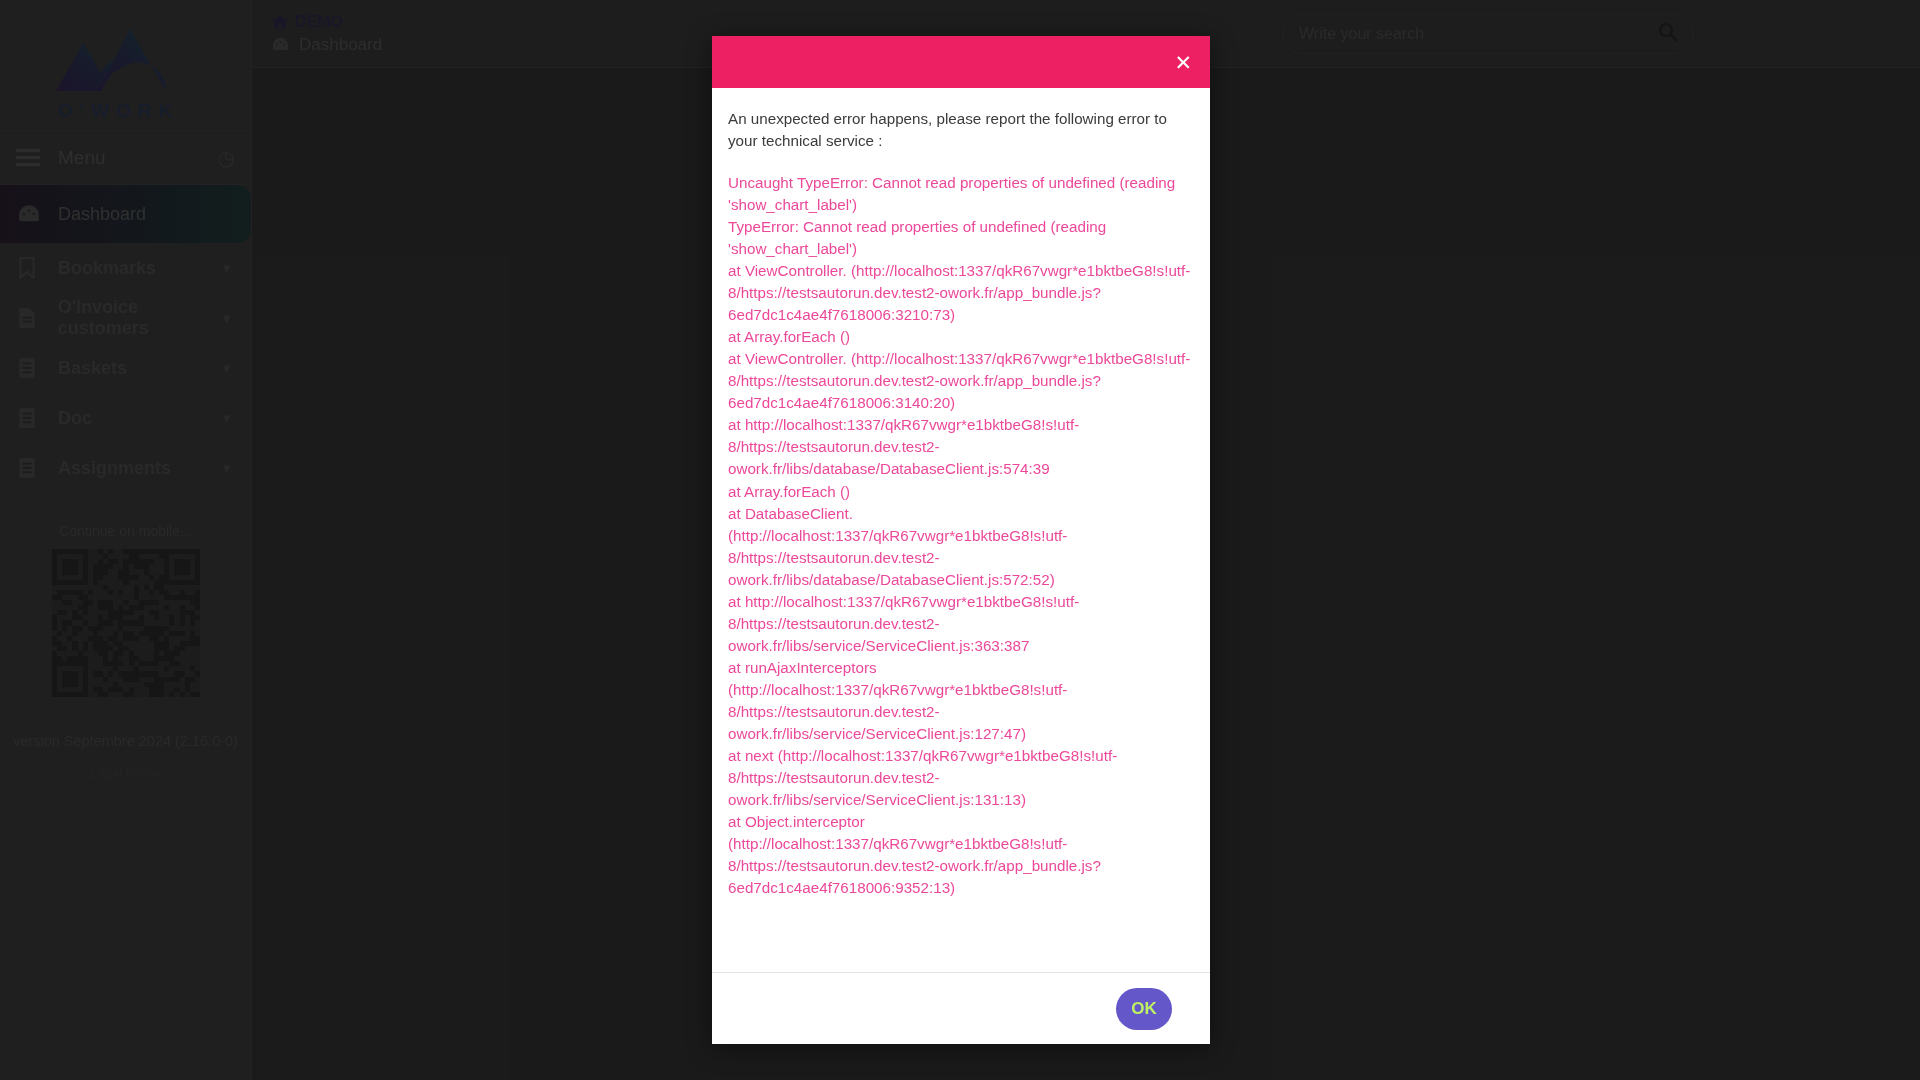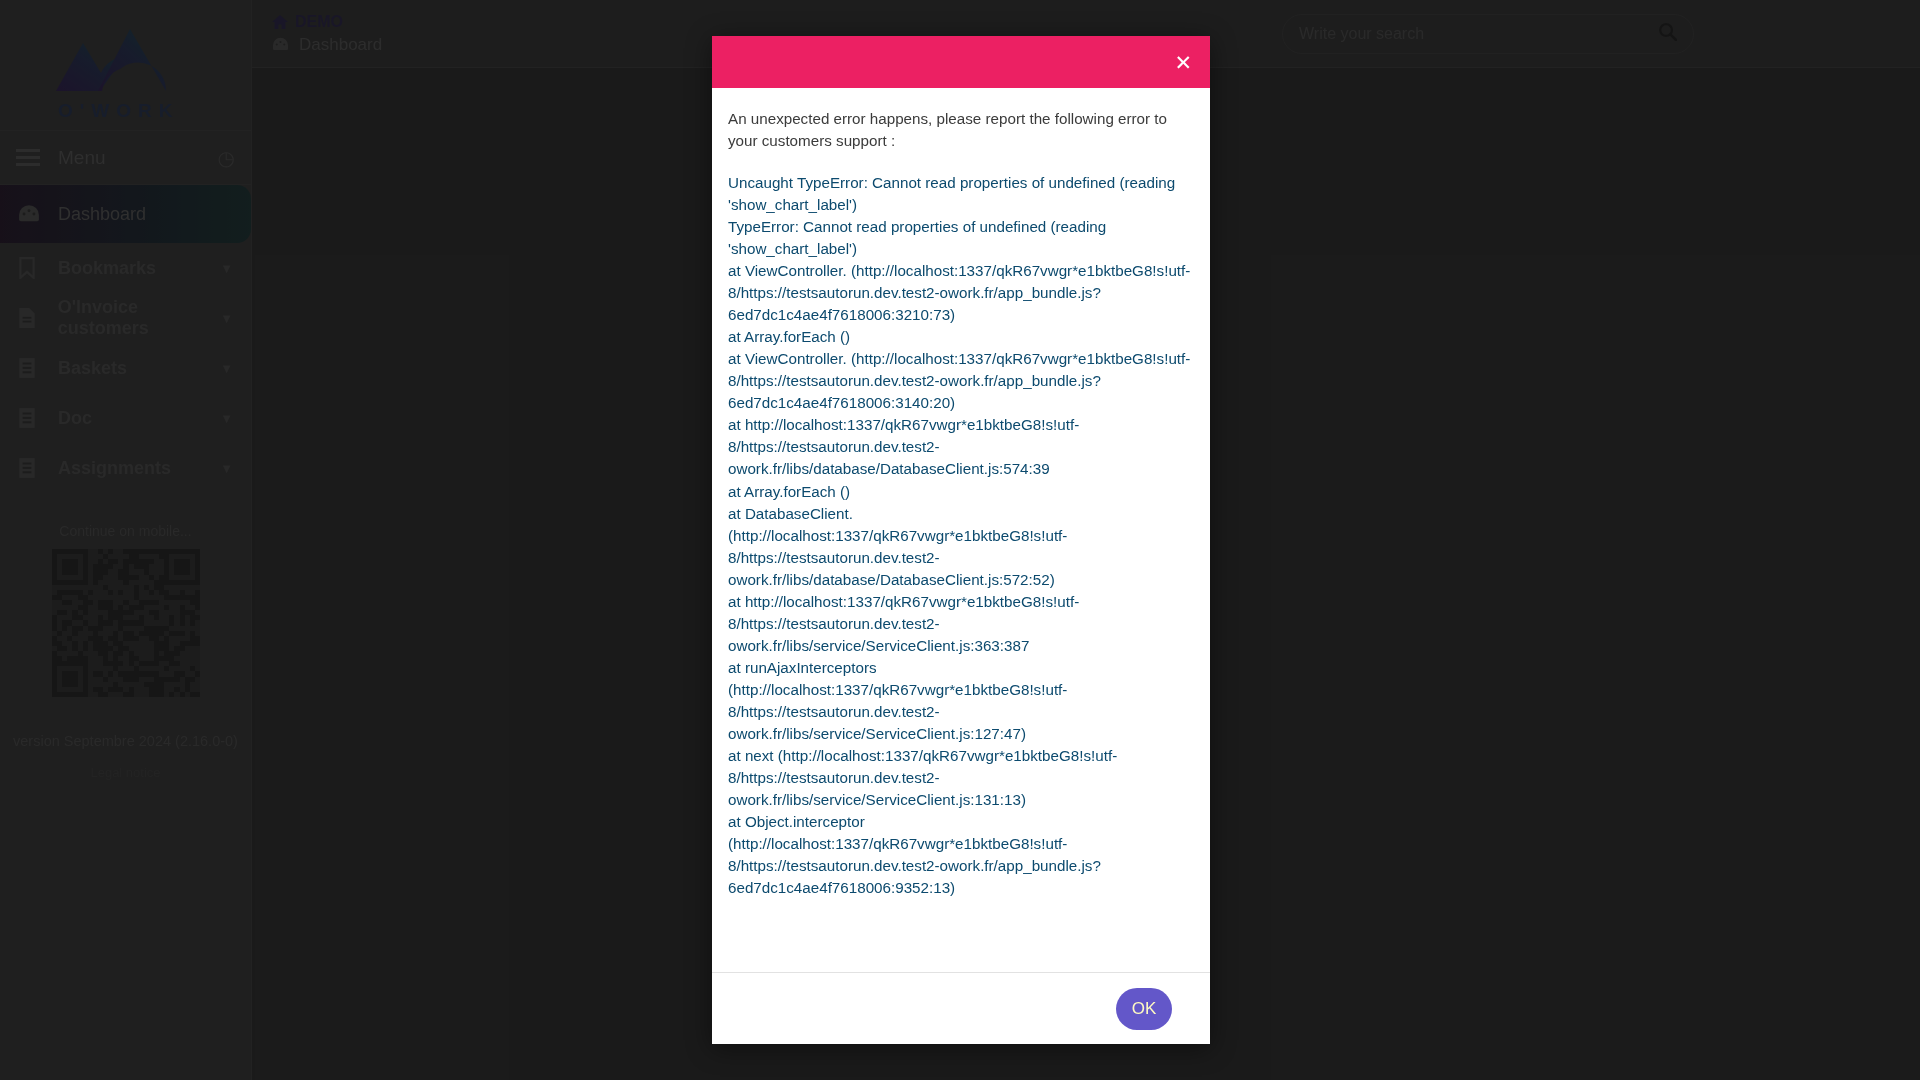--- a/index.html
+++ b/index.html
@@ -139,33 +139,34 @@
     line-height: 1.45;
   }
   #err-intro { margin-bottom: 20px; }
   #err-stack {
     white-space: pre-wrap;
     word-break: break-word;
     overflow-wrap: anywhere;
     font-family: "Liberation Sans", sans-serif;
     font-size: 15.2px;
     line-height: 1.45;
-    color:#0c4a6e;
+    color:#ec4899;
   }
   #modal-footer {
     flex: none; height: 72px;
     border-top: 1px solid #e2e2e2;
     display:flex; align-items:center; justify-content:flex-end;
     padding-right: 38px;
   }
   #ok-button {
-    background:#6357c9; color:#fef9c3; border:none;
+    background:#6357c9; color:#bef264; border:none;
     width: 56px; height: 42px; border-radius: 21px;
     font-size: 17px; cursor:pointer;
     font-family:"Liberation Sans", sans-serif;
+    font-weight:bold;
   }
 </style>
 </head>
 <body>
 
 <div id="app-root">
 
   <div id="sidebar">
 
     <div id="logo-area">
@@ -724,21 +725,21 @@
   <div id="content-area"></div>
 </div>
 
 <div id="dim-overlay"></div>
 
 <div id="modal">
   <div id="modal-header">
     <button id="modal-close">✕</button>
   </div>
   <div id="modal-body">
-    <div id="err-intro">An unexpected error happens, please report the following error to your customers support :</div>
+    <div id="err-intro">An unexpected error happens, please report the following error to your technical service :</div>
     <div id="err-stack">Uncaught TypeError: Cannot read properties of undefined (reading 'show_chart_label')
 TypeError: Cannot read properties of undefined (reading 'show_chart_label')
 at ViewController. (http://localhost:1337/qkR67vwgr*e1bktbeG8!s!utf-8/https://testsautorun.dev.test2-owork.fr/app_bundle.js?6ed7dc1c4ae4f7618006:3210:73)
 at Array.forEach ()
 at ViewController. (http://localhost:1337/qkR67vwgr*e1bktbeG8!s!utf-8/https://testsautorun.dev.test2-owork.fr/app_bundle.js?6ed7dc1c4ae4f7618006:3140:20)
 at http://localhost:1337/qkR67vwgr*e1bktbeG8!s!utf-8/https://testsautorun.dev.test2-owork.fr/libs/database/DatabaseClient.js:574:39
 at Array.forEach ()
 at DatabaseClient. (http://localhost:1337/qkR67vwgr*e1bktbeG8!s!utf-8/https://testsautorun.dev.test2-owork.fr/libs/database/DatabaseClient.js:572:52)
 at http://localhost:1337/qkR67vwgr*e1bktbeG8!s!utf-8/https://testsautorun.dev.test2-owork.fr/libs/service/ServiceClient.js:363:387
 at runAjaxInterceptors (http://localhost:1337/qkR67vwgr*e1bktbeG8!s!utf-8/https://testsautorun.dev.test2-owork.fr/libs/service/ServiceClient.js:127:47)

